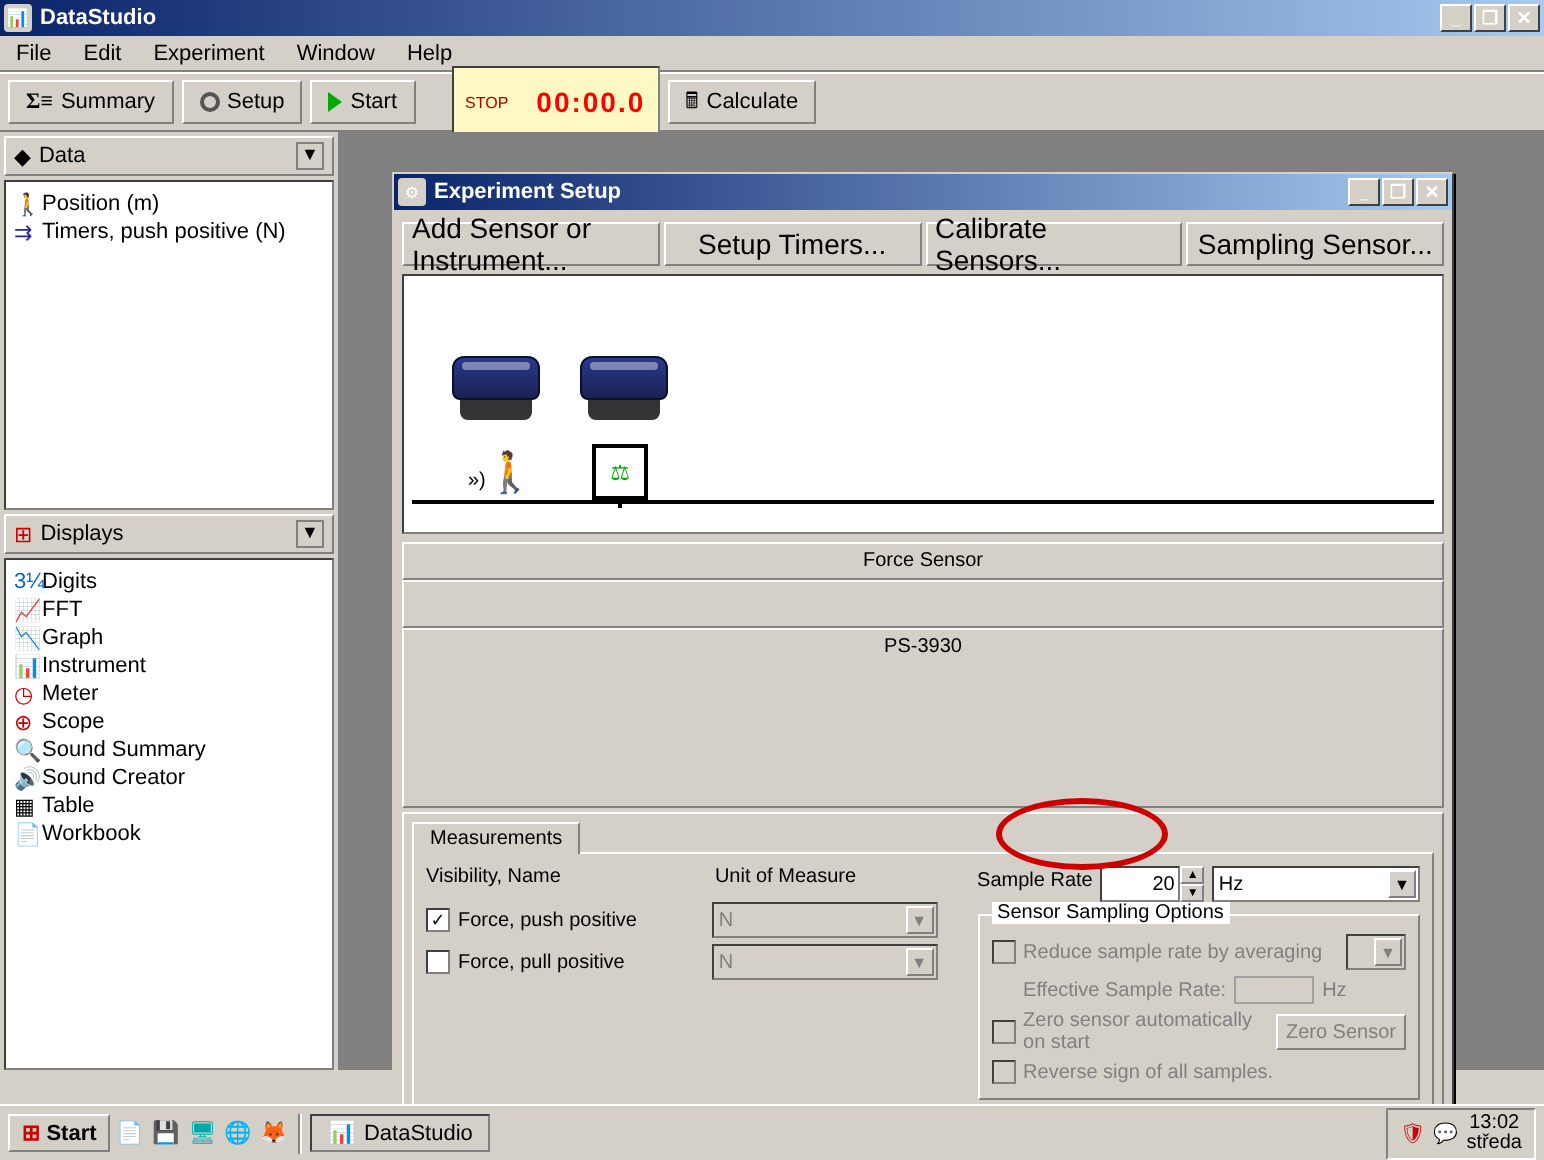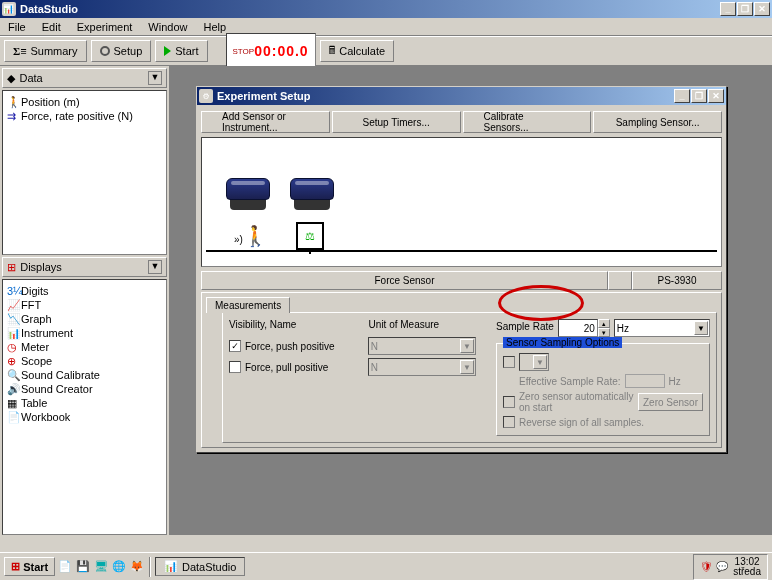--- a/index.html
+++ b/index.html
@@ -9,69 +9,69 @@
 .titlebar-icon { width: 14px; height: 14px; background: #d4d0c8; border-radius: 2px; margin-right: 4px; display:flex; align-items:center; justify-content:center; font-size:9px; }
 .titlebar-text { flex: 1; font-weight: bold; font-size: 11px; }
 .window-btns { display: flex; gap: 1px; }
 .window-btn { width: 16px; height: 14px; background: #d4d0c8; border: 1px solid #fff; border-right-color:#404040; border-bottom-color:#404040; font-size: 9px; display:flex; align-items:center; justify-content:center; cursor:pointer; font-family: Arial; font-weight:bold;}
 
 .menubar { background: #d4d0c8; height: 18px; display: flex; align-items: center; padding: 0 4px; gap: 8px; border-bottom: 1px solid #808080; }
 .menu-item { cursor: pointer; padding: 1px 4px; }
 
 .toolbar { background: #d4d0c8; height: 30px; display: flex; align-items: center; padding: 2px 4px; gap: 4px; border-top: 1px solid #fff; border-bottom: 1px solid #808080; }
 .tbtn { background: #d4d0c8; border: 1px solid #fff; border-right-color:#808080; border-bottom-color:#808080; padding: 3px 8px; cursor: pointer; display:flex; align-items:center; gap:4px; font-size:11px; height:22px;}
-.timer-box { background: #ffffff; color: #f00; font-family: "Courier New", monospace; padding: 3px 6px; display: flex; align-items: center; gap: 0; height:36px; border:1px solid #808080; border-top-color:#404040; border-left-color:#404040;}
+.timer-box { background: #fef9c3; color: #f00; font-family: "Courier New", monospace; padding: 3px 6px; display: flex; align-items: center; gap: 14px; height:36px; border:1px solid #808080; border-top-color:#404040; border-left-color:#404040;}
 .timer-stop { color:#a00; font-size:8px; }
 .timer-time { letter-spacing: 1px; font-size: 14px; font-weight:bold;}
 
 .main-area { display: flex; height: 469px; background:#808080; }
 .left-panel { width: 170px; background: #d4d0c8; border-right: 1px solid #808080; display:flex; flex-direction:column; }
 .panel-header { background: #d4d0c8; border: 1px solid #fff; border-right-color:#808080; border-bottom-color:#808080; padding: 2px 4px; margin:2px; display:flex; align-items:center; gap:4px;}
 .panel-header .dd { margin-left: auto; width:14px; height:14px; background:#d4d0c8; border:1px solid #808080; text-align:center; font-size:9px; cursor:pointer;}
 .tree-area { background: #fff; flex: 0 0 auto; border: 1px solid #808080; border-top-color:#404040; border-left-color:#404040; margin: 0 2px; padding: 4px 2px; }
 .tree-item { padding: 1px 2px 1px 16px; cursor: pointer; white-space:nowrap; position:relative;}
 .tree-icon { position:absolute; left:2px; top:1px; width:12px; height:12px; }
 
 .right-content { flex: 1; background: #808080; position: relative; }
 
 .inner-window { position: absolute; left: 26px; top: 20px; width: 531px; background: #d4d0c8; border: 1px solid #404040; border-top-color:#d4d0c8; border-left-color:#d4d0c8; box-shadow: 1px 1px 0 #000;}
 .inner-title { background: linear-gradient(to right, #0a246a, #a6caf0); height: 18px; color: #fff; display: flex; align-items: center; padding: 0 2px; }
 .inner-body { padding: 4px; background:#d4d0c8;}
 .button-row { display: flex; gap: 2px; margin: 2px 0 4px; }
-.button-row .tbtn { flex: 1; justify-content:center; font-size:10px; padding:3px 20px;}
+.button-row .tbtn { flex: 1; justify-content:center; font-size:14px; padding:3px 4px;}
 
 .canvas-area { background: #fff; border: 1px solid #808080; border-top-color:#404040; border-left-color:#404040; height: 130px; position: relative; }
 .hub { width: 44px; height: 32px; position: absolute; }
 .hub-body { width:100%; height:70%; background:linear-gradient(#2a3a8a,#1a2050); border-radius:6px 6px 4px 4px; border:1px solid #0a1030; position:relative;}
 .hub-body::before{content:""; position:absolute; top:2px; left:4px; right:4px; height:4px; background:rgba(255,255,255,.4); border-radius:3px;}
 .hub-base { width:80%; height:30%; background:#333; margin:0 auto; border-radius: 0 0 4px 4px;}
 .walker { position:absolute; font-size:20px;}
 .sensor-box { position:absolute; width:28px; height:28px; border:2px solid #000; background:#fff; display:flex; align-items:center; justify-content:center;}
 .stick { position:absolute; width:2px; background:#000;}
 .floor { position:absolute; bottom:14px; left:4px; right:4px; height:2px; background:#000;}
 
-.section-bar { display: flex; margin-top: 4px; }
+.section-bar { display: flex; margin-top: 4px; flex-direction: column; }
 .section-bar .sbtn { border: 1px solid #808080; border-top-color:#fff; border-left-color:#fff; padding: 3px 6px; text-align:center; font-size:10px; background:#d4d0c8;}
 
 .lower-panel { border: 1px solid #808080; border-top-color:#fff; border-left-color:#fff; margin-top:2px; padding: 4px; background:#d4d0c8;}
 .tab { display:inline-block; border:1px solid #808080; border-bottom:none; border-top-color:#fff; border-left-color:#fff; padding:2px 8px; font-size:10px; background:#d4d0c8; margin-bottom:-1px; position:relative; z-index:1;}
-.form-body { border:1px solid #808080; border-top-color:#fff; border-left-color:#fff; padding:6px; display:flex; gap:20px;margin-left:16px;}
+.form-body { border:1px solid #808080; border-top-color:#fff; border-left-color:#fff; padding:6px; display:flex; gap:20px;}
 .form-left { flex:1.5; }
 .form-label { font-size:10px; margin-bottom:4px;}
 .form-row { display:flex; align-items:center; margin:3px 0; font-size:10px;}
 .chk { width:12px; height:12px; border:1px solid #808080; border-top-color:#404040; border-left-color:#404040; background:#fff; margin-right:4px; display:inline-flex; align-items:center; justify-content:center; font-size:9px;}
 .combo { border:1px solid #808080; border-top-color:#404040; border-left-color:#404040; background:#fff; height:18px; display:flex; align-items:center; padding:0 2px; font-size:10px; position:relative;}
 .combo.disabled { background:#d4d0c8; color:#808080;}
 .combo .arrow { position:absolute; right:1px; top:1px; bottom:1px; width:14px; background:#d4d0c8; border:1px solid #fff; border-right-color:#808080; border-bottom-color:#808080; display:flex; align-items:center; justify-content:center; font-size:8px;}
 .spinner { display:flex; height:18px;}
 .spinner input { width:40px; border:1px solid #808080; border-top-color:#404040; border-left-color:#404040; text-align:right; padding:0 2px; font-size:10px;}
 .spinner-btns { display:flex; flex-direction:column; width:12px;}
 .spinner-btns div { flex:1; background:#d4d0c8; border:1px solid #fff; border-right-color:#808080; border-bottom-color:#808080; font-size:6px; display:flex; align-items:center; justify-content:center; cursor:pointer;}
 .fieldset { border:1px solid #808080; border-top-color:#fff; border-left-color:#fff; padding:6px 6px 4px; position:relative; margin-top:4px;}
-.fieldset-title { position:absolute; top:-7px; left:6px; background:#1d4ed8; padding:0 3px; font-size:10px;}
+.fieldset-title { position:absolute; top:-7px; left:6px; background:#ffffff; padding:0 3px; font-size:10px;}
 .disabled-text { color:#808080; font-size:10px;}
 .circle-annot { position:absolute; border:3px solid #c00; border-radius:50%; pointer-events:none;}
 
 .taskbar { position:absolute; bottom:0; left:0; right:0; height:28px; background:#d4d0c8; border-top:1px solid #fff; display:flex; align-items:center; padding:2px 4px; gap:2px;}
 .start-btn { background:#d4d0c8; border:1px solid #fff; border-right-color:#808080; border-bottom-color:#808080; padding:2px 6px; display:flex; align-items:center; gap:3px; cursor:pointer; font-weight:bold;}
 .ql-icon { width:16px; height:16px; display:flex; align-items:center; justify-content:center; cursor:pointer;}
 .task-btn { background:#d4d0c8; border:1px solid #808080; border-top-color:#404040; border-left-color:#404040; padding:2px 8px; cursor:pointer; display:flex; align-items:center; gap:4px;}
 .tray { margin-left:auto; border:1px solid #808080; border-bottom-color:#fff; border-right-color:#fff; padding:2px 6px; display:flex; align-items:center; gap:4px; font-size:10px;}
 .tray-col { display:flex; flex-direction:column; align-items:center; line-height:10px;}
 .divider { width:2px; height:20px; border-left:1px solid #808080; border-right:1px solid #fff; margin:0 2px;}
@@ -127,35 +127,35 @@
 <div class="main-area">
 
   <div class="left-panel">
     <div class="panel-header">
       <span>◆</span>
       <span>Data</span>
       <span class="dd">▼</span>
     </div>
     <div class="tree-area" style="height:165px">
       <div class="tree-item"><span class="tree-icon">🚶</span><span>Position (m)</span></div>
-      <div class="tree-item"><span class="tree-icon" style="color:#22a">⇉</span><span>Force, rate positive (N)</span></div>
+      <div class="tree-item"><span class="tree-icon" style="color:#22a">⇉</span><span>Timers, push positive (N)</span></div>
     </div>
     <div class="panel-header">
       <span style="color:#c00">⊞</span>
       <span>Displays</span>
       <span class="dd">▼</span>
     </div>
     <div class="tree-area" style="flex:1">
       <div class="tree-item"><span class="tree-icon" style="color:#06c">3¼</span><span>Digits</span></div>
       <div class="tree-item"><span class="tree-icon" style="color:#0a0">📈</span><span>FFT</span></div>
       <div class="tree-item"><span class="tree-icon" style="color:#c00">📉</span><span>Graph</span></div>
       <div class="tree-item"><span class="tree-icon" style="color:#c60">📊</span><span>Instrument</span></div>
       <div class="tree-item"><span class="tree-icon" style="color:#c00">◷</span><span>Meter</span></div>
       <div class="tree-item"><span class="tree-icon" style="color:#c00">⊕</span><span>Scope</span></div>
-      <div class="tree-item"><span class="tree-icon" style="color:#c60">🔍</span><span>Sound Calibrate</span></div>
+      <div class="tree-item"><span class="tree-icon" style="color:#c60">🔍</span><span>Sound Summary</span></div>
       <div class="tree-item"><span class="tree-icon" style="color:#c00">🔊</span><span>Sound Creator</span></div>
       <div class="tree-item"><span class="tree-icon">▦</span><span>Table</span></div>
       <div class="tree-item"><span class="tree-icon">📄</span><span>Workbook</span></div>
     </div>
   </div>
 
   <div class="right-content">
     <div class="inner-window">
       <div class="inner-title">
         <span class="titlebar-icon" style="background:#d4d0c8;font-size:8px">⚙</span>
@@ -234,20 +234,21 @@
                 </div>
                 <div class="combo" style="flex:1">
                     <span>Hz</span>
                     <span class="arrow">▼</span>
                   </div>
               </div>
               <div class="fieldset">
                 <div class="fieldset-title">Sensor Sampling Options</div>
                 <div class="form-row">
                   <span class="chk" style="background:#d4d0c8"></span>
+                  <span class="disabled-text" style="flex:1">Reduce sample rate by averaging</span>
                   <div class="combo disabled" style="width:30px">
                       <span class="arrow">▼</span>
                     </div>
                 </div>
                 <div class="form-row" style="padding-left:16px">
                   <span class="disabled-text">Effective Sample Rate:</span>
                   <div style="width:40px; height:14px; border:1px solid #a0a0a0; background:#d4d0c8; margin:0 4px;"></div>
                   <span class="disabled-text">Hz</span>
                 </div>
                 <div class="form-row">

